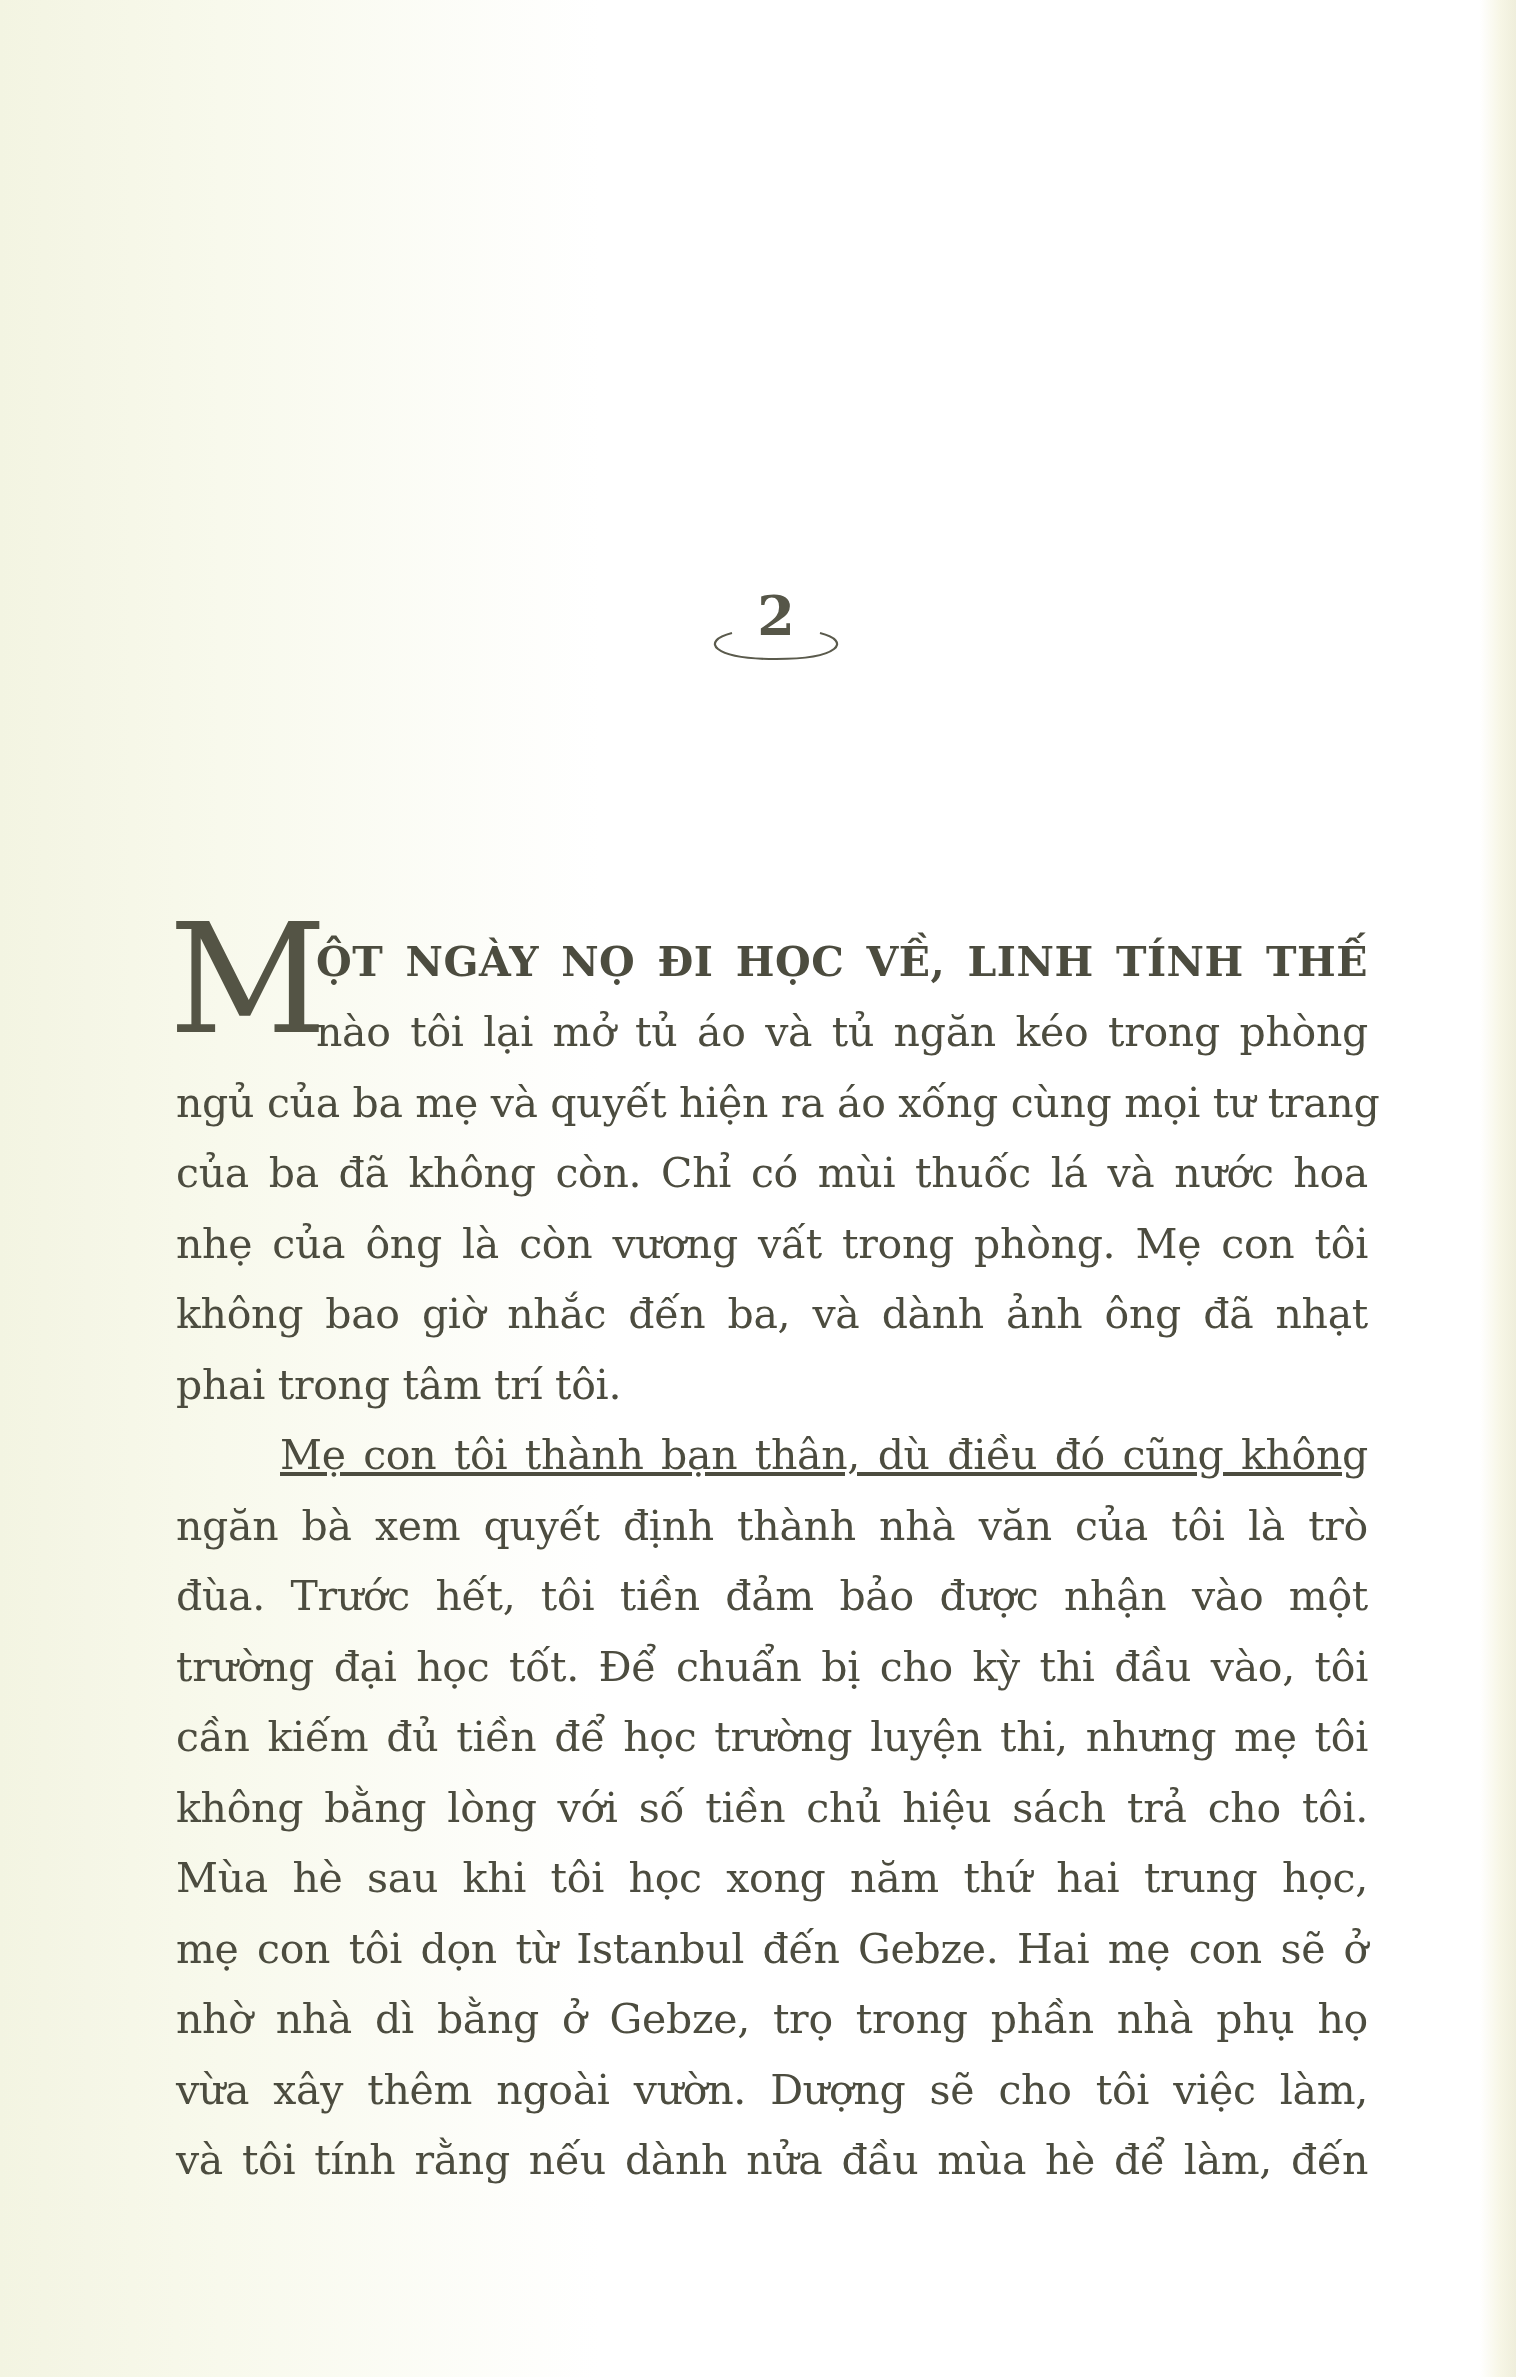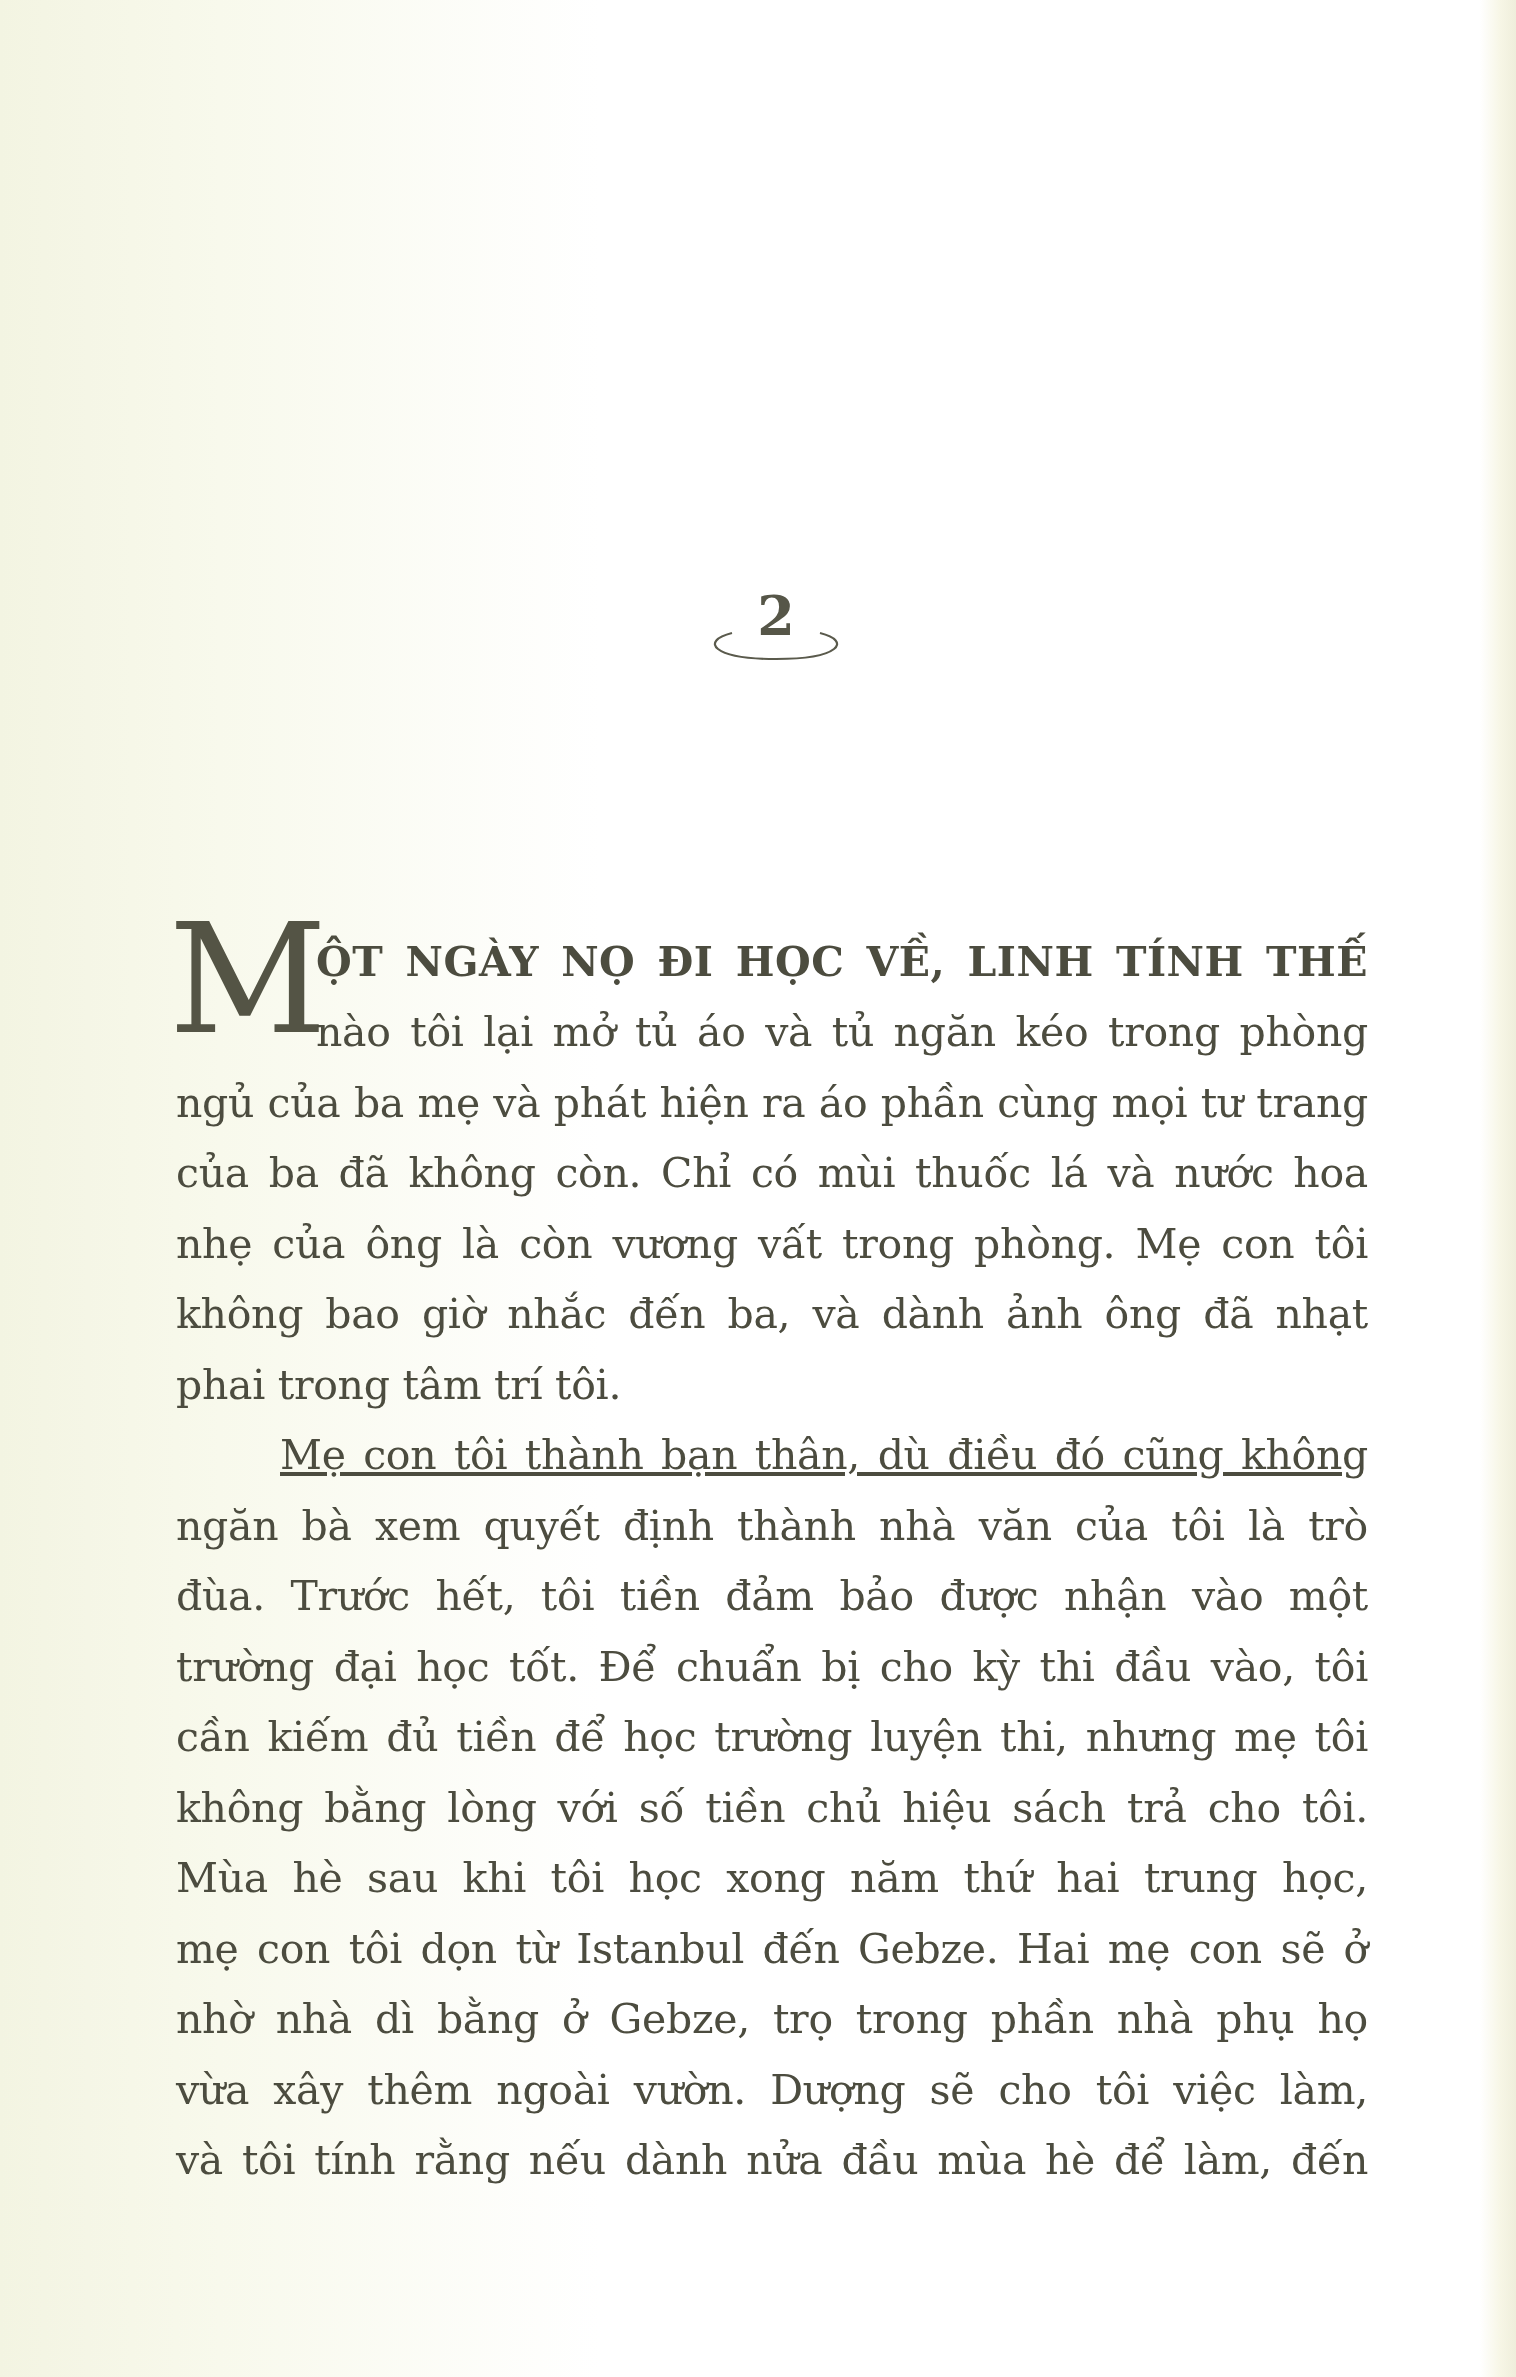--- a/index.html
+++ b/index.html
@@ -39,21 +39,21 @@
   <svg width="132" height="50" viewBox="0 0 132 50">
     <path d="M 22 8 C -10 16, 2 34, 66 34 C 130 34, 142 16, 110 8" fill="none" stroke="#5a5a4c" stroke-width="2.2"></path>
   </svg>
 </div>
 
 <div class="text-block">
   <div class="drop-cap">M</div>
 
   <div class="line after-cap caps" style="top:927px">ỘT NGÀY NỌ ĐI HỌC VỀ, LINH TÍNH THẾ</div>
   <div class="line after-cap" style="top:997px">nào tôi lại mở tủ áo và tủ ngăn kéo trong phòng</div>
-  <div class="line" style="top:1068px">ngủ của ba mẹ và phát hiện ra áo phần cùng mọi tư trang</div>
+  <div class="line" style="top:1068px">ngủ của ba mẹ và quyết hiện ra áo xống cùng mọi tư trang</div>
   <div class="line" style="top:1138px">của ba đã không còn. Chỉ có mùi thuốc lá và nước hoa</div>
   <div class="line" style="top:1209px">nhẹ của ông là còn vương vất trong phòng. Mẹ con tôi</div>
   <div class="line" style="top:1279px">không bao giờ nhắc đến ba, và dành ảnh ông đã nhạt</div>
   <div class="line last" style="top:1350px">phai trong tâm trí tôi.</div>
 
   <div class="line indent" style="top:1420px">Mẹ con tôi thành bạn thân, dù điều đó cũng không</div>
   <div class="line" style="top:1491px">ngăn bà xem quyết định thành nhà văn của tôi là trò</div>
   <div class="line" style="top:1561px">đùa. Trước hết, tôi tiền đảm bảo được nhận vào một</div>
   <div class="line" style="top:1632px">trường đại học tốt. Để chuẩn bị cho kỳ thi đầu vào, tôi</div>
   <div class="line" style="top:1702px">cần kiếm đủ tiền để học trường luyện thi, nhưng mẹ tôi</div>

